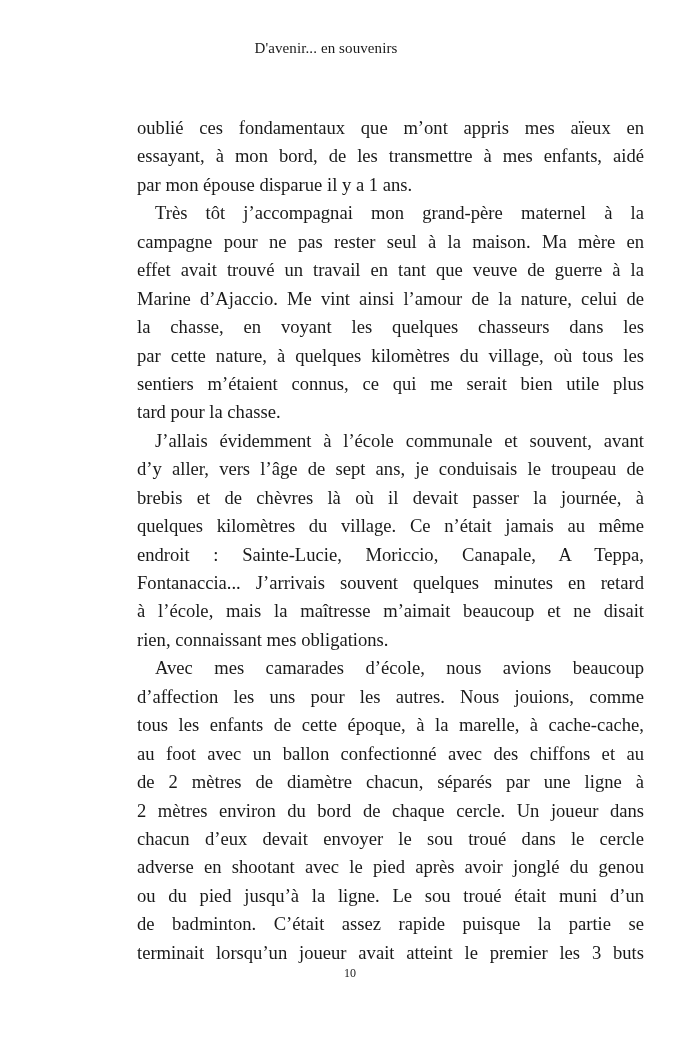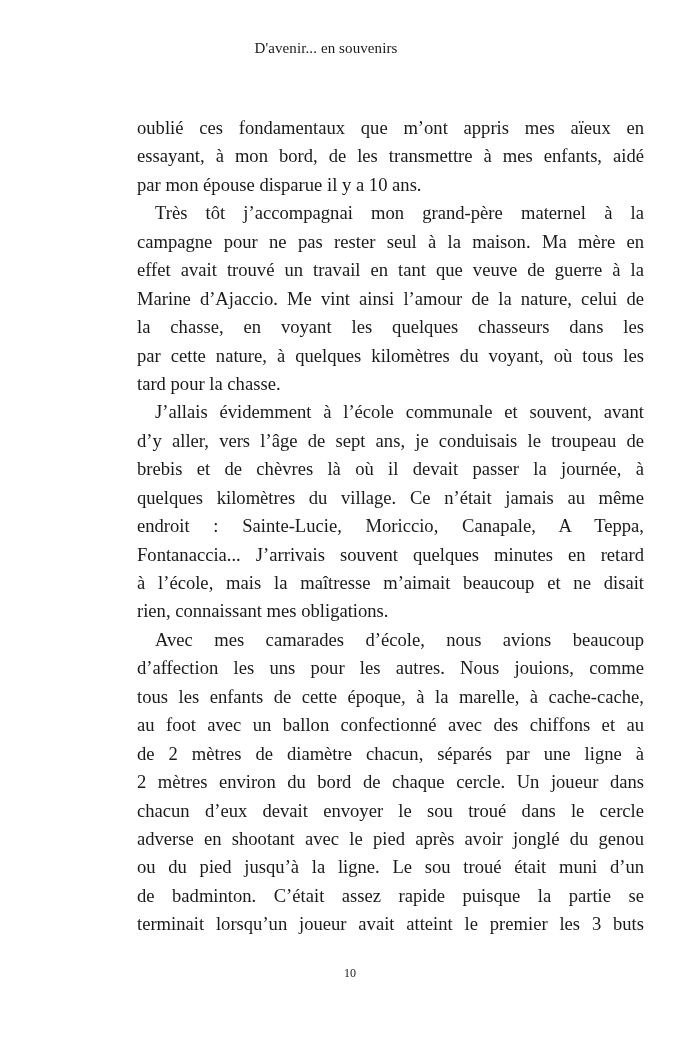--- a/index.html
+++ b/index.html
@@ -57,27 +57,28 @@
     }
   </style>
 </head>
 <body>
 
 <div class="running-header">D'avenir... en souvenirs</div>
 
 <div class="body-text">
   <span class="line">oublié ces fondamentaux que m’ont appris mes aïeux en</span>
   <span class="line">essayant, à mon bord, de les transmettre à mes enfants, aidé</span>
-  <span class="line last">par mon épouse disparue il y a 10 ans.</span>
+  <span class="line last">par mon épouse disparue il y a 1 ans.</span>
   <span class="line indent">Très tôt j’accompagnai mon grand-père maternel à la</span>
   <span class="line">campagne pour ne pas rester seul à la maison. Ma mère en</span>
   <span class="line">effet avait trouvé un travail en tant que veuve de guerre à la</span>
   <span class="line">Marine d’Ajaccio. Me vint ainsi l’amour de la nature, celui de</span>
   <span class="line">la chasse, en voyant les quelques chasseurs dans les</span>
-  <span class="line">par cette nature, à quelques kilomètres du voyant, où tous les</span>
+  <span class="line">par cette nature, à quelques kilomètres du village, où tous les</span>
+  <span class="line">sentiers m’étaient connus, ce qui me serait bien utile plus</span>
   <span class="line last">tard pour la chasse.</span>
   <span class="line indent">J’allais évidemment à l’école communale et souvent, avant</span>
   <span class="line">d’y aller, vers l’âge de sept ans, je conduisais le troupeau de</span>
   <span class="line">brebis et de chèvres là où il devait passer la journée, à</span>
   <span class="line">quelques kilomètres du village. Ce n’était jamais au même</span>
   <span class="line">endroit : Sainte-Lucie, Moriccio, Canapale, A Teppa,</span>
   <span class="line">Fontanaccia... J’arrivais souvent quelques minutes en retard</span>
   <span class="line">à l’école, mais la maîtresse m’aimait beaucoup et ne disait</span>
   <span class="line last">rien, connaissant mes obligations.</span>
   <span class="line indent">Avec mes camarades d’école, nous avions beaucoup</span>

